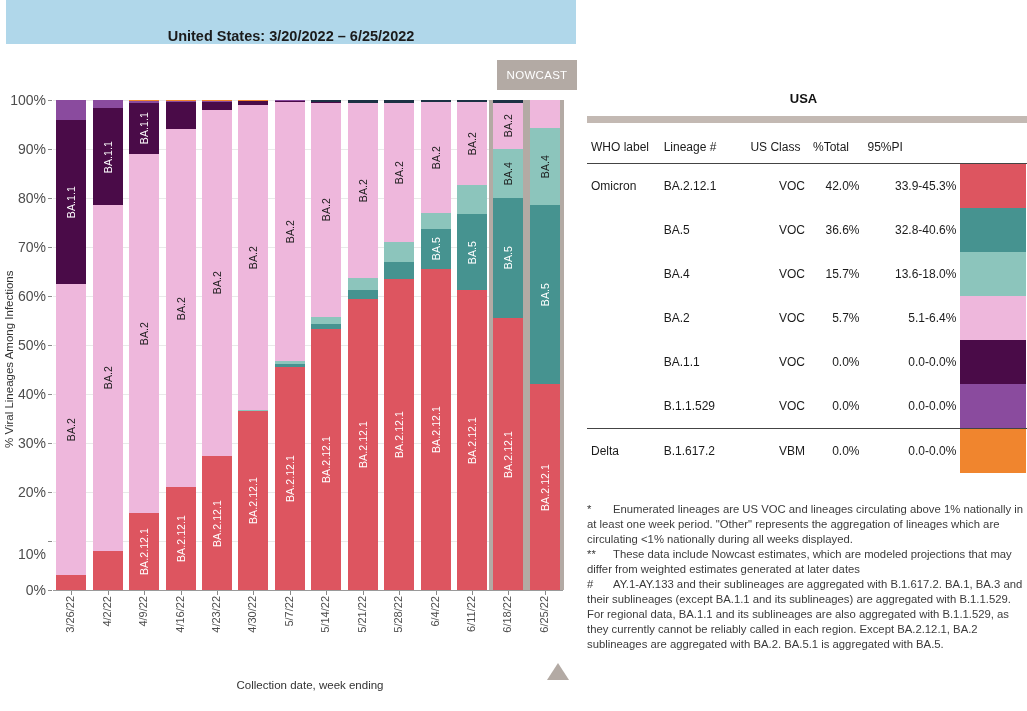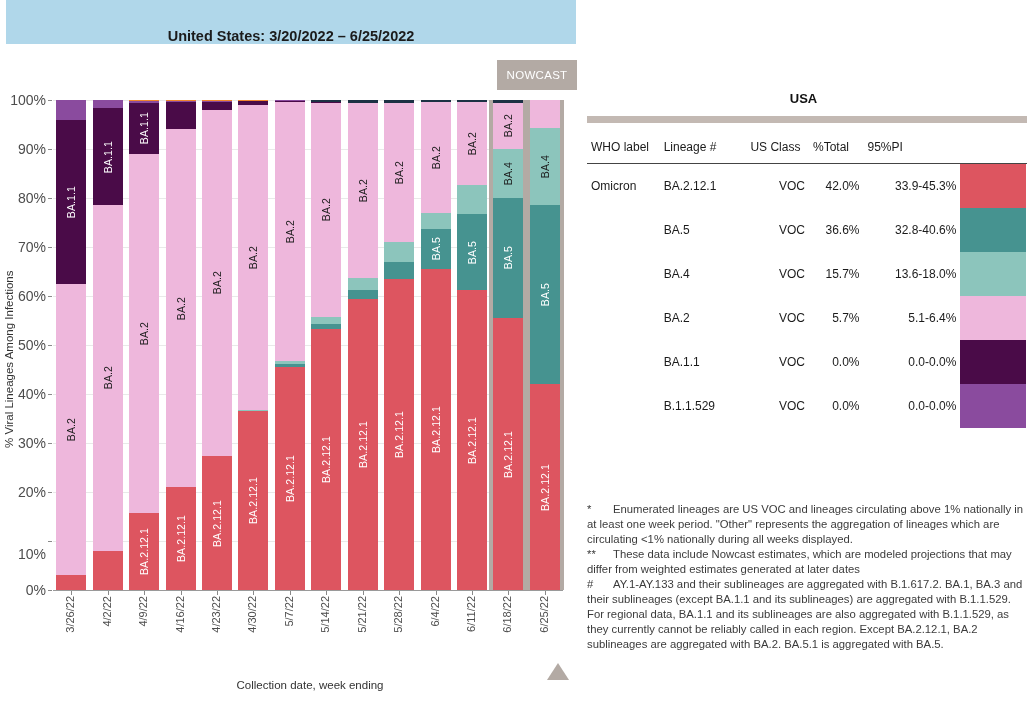--- a/index.html
+++ b/index.html
@@ -459,20 +459,30 @@
             <tr>
               <td class="c-who"></td>
               <td class="c-lineage">B.1.1.529</td>
               <td class="c-class">VOC</td>
               <td class="c-total">0.0%</td>
               <td class="c-pi">0.0-0.0%</td>
               <td class="c-swatch">
                 <span class="swatch" style="background: rgb(138, 75, 158);"></span>
               </td>
             </tr>
+            <tr class="grp-top">
+              <td class="c-who">Delta</td>
+              <td class="c-lineage">B.1.617.2</td>
+              <td class="c-class">VBM</td>
+              <td class="c-total">0.0%</td>
+              <td class="c-pi">0.0-0.0%</td>
+              <td class="c-swatch">
+                <span class="swatch" style="background: rgb(240, 133, 46);"></span>
+              </td>
+            </tr>
           </tbody>
       </table>
     </div>
     <div id="footnotes">
         <p><span class="fn-mark">*</span><span>Enumerated lineages are US VOC and lineages circulating above 1% nationally in at least one week period. "Other" represents the aggregation of lineages which are circulating &lt;1% nationally during all weeks displayed.</span></p>
         <p><span class="fn-mark">**</span><span>These data include Nowcast estimates, which are modeled projections that may differ from weighted estimates generated at later dates</span></p>
         <p><span class="fn-mark">#</span><span>AY.1-AY.133 and their sublineages are aggregated with B.1.617.2. BA.1, BA.3 and their sublineages (except BA.1.1 and its sublineages) are aggregated with B.1.1.529. For regional data, BA.1.1 and its sublineages are also aggregated with B.1.1.529, as they currently cannot be reliably called in each region. Except BA.2.12.1, BA.2 sublineages are aggregated with BA.2. BA.5.1 is aggregated with BA.5.</span></p>
       </div>
   </div>
 

